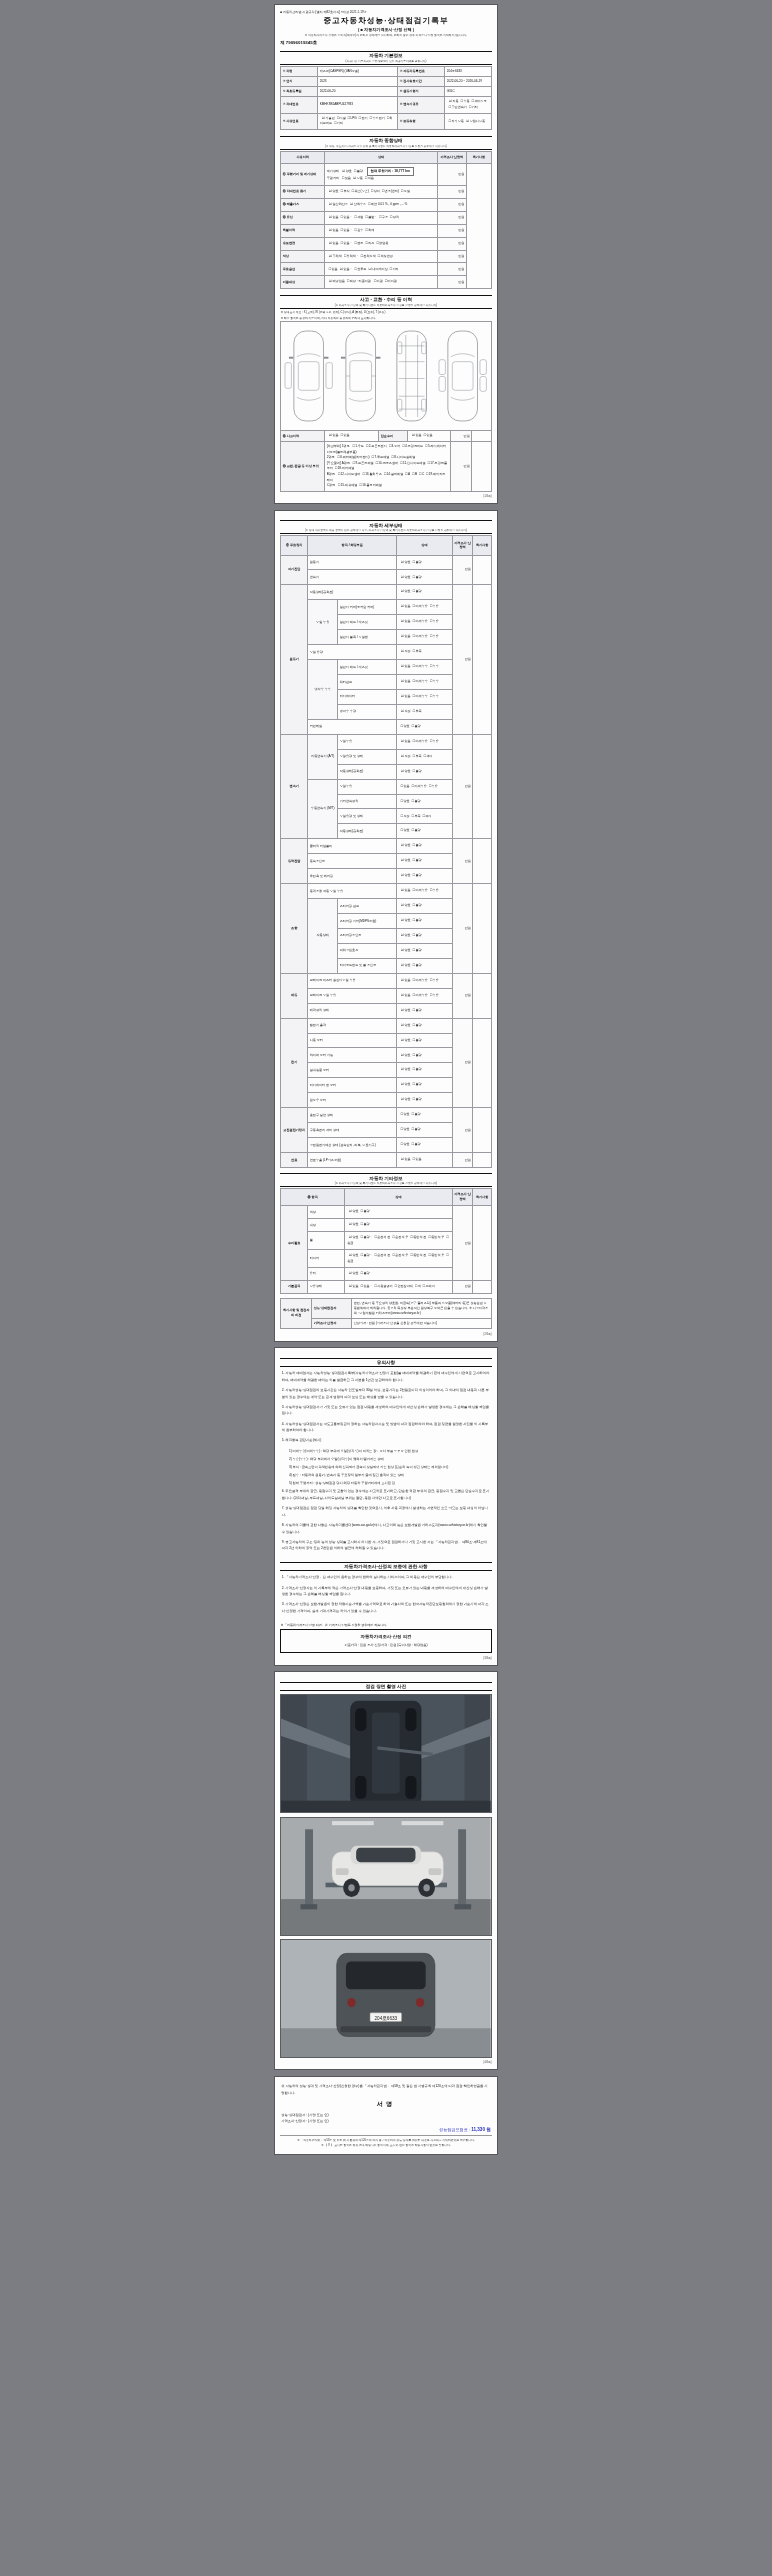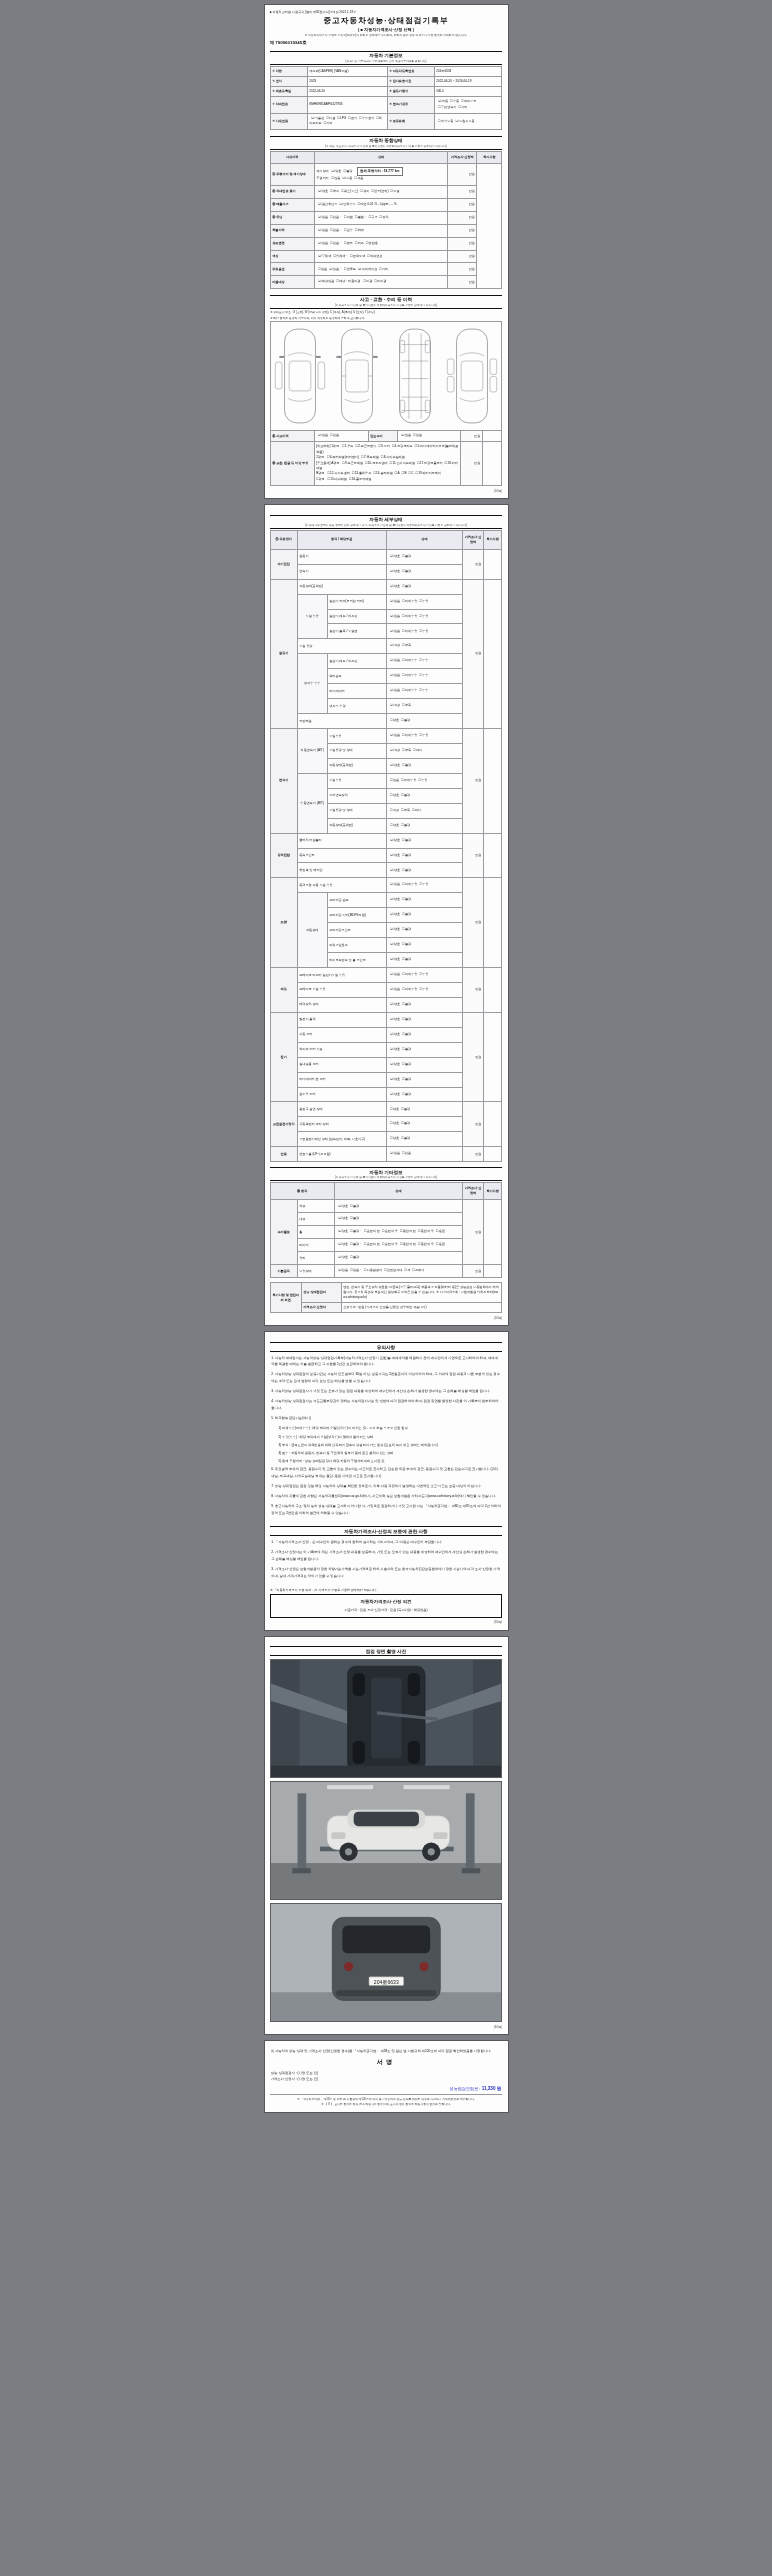--- a/index.html
+++ b/index.html
@@ -1,17 +1,17 @@
 <!DOCTYPE html>
 <html style="font-size:8.2px"><head>
 <meta charset="utf-8">
 <style>
   * { box-sizing: border-box; }
   body { margin:0; background:#7b7d82; font-family:"Liberation Sans","DejaVu Sans",sans-serif; color:#111; }
-  .page-col { width:245px; margin:0 auto; padding:4.1px 0 12.4px; }
+  .page-col { width:224px; margin:0 auto; padding:4.1px 0 12.4px; }
   .sheet { background:#fdfdfd; border:0.5px solid #55575b; padding:4.6px 5.2px 5.2px; margin-bottom:5.2px; }
   .law-note { font-size:3.1px; color:#222; margin-bottom:2.1px; }
   .main-title { text-align:center; font-size:7.7px; font-weight:bold; letter-spacing:1px; margin:1px 0 1.5px; }
   .sub-title { text-align:center; font-size:4.1px; font-weight:bold; margin-bottom:1px; }
   .head-note { text-align:center; font-size:2.8px; color:#333; margin-bottom:3.1px; }
   .doc-no { font-size:4.4px; font-weight:bold; margin:2.1px 0 2.1px; }
   .sec-bar { border-top:1px solid #111; border-bottom:0.5px solid #111; padding:1.5px 1px 1px; margin-top:5.2px; margin-bottom:1px; }
   .sec-title { text-align:center; font-weight:bold; font-size:4.6px; }
   .sec-note { text-align:center; font-size:2.7px; color:#444; margin-top:0.5px; }
   table.form { width:100%; border-collapse:collapse; table-layout:fixed; }

